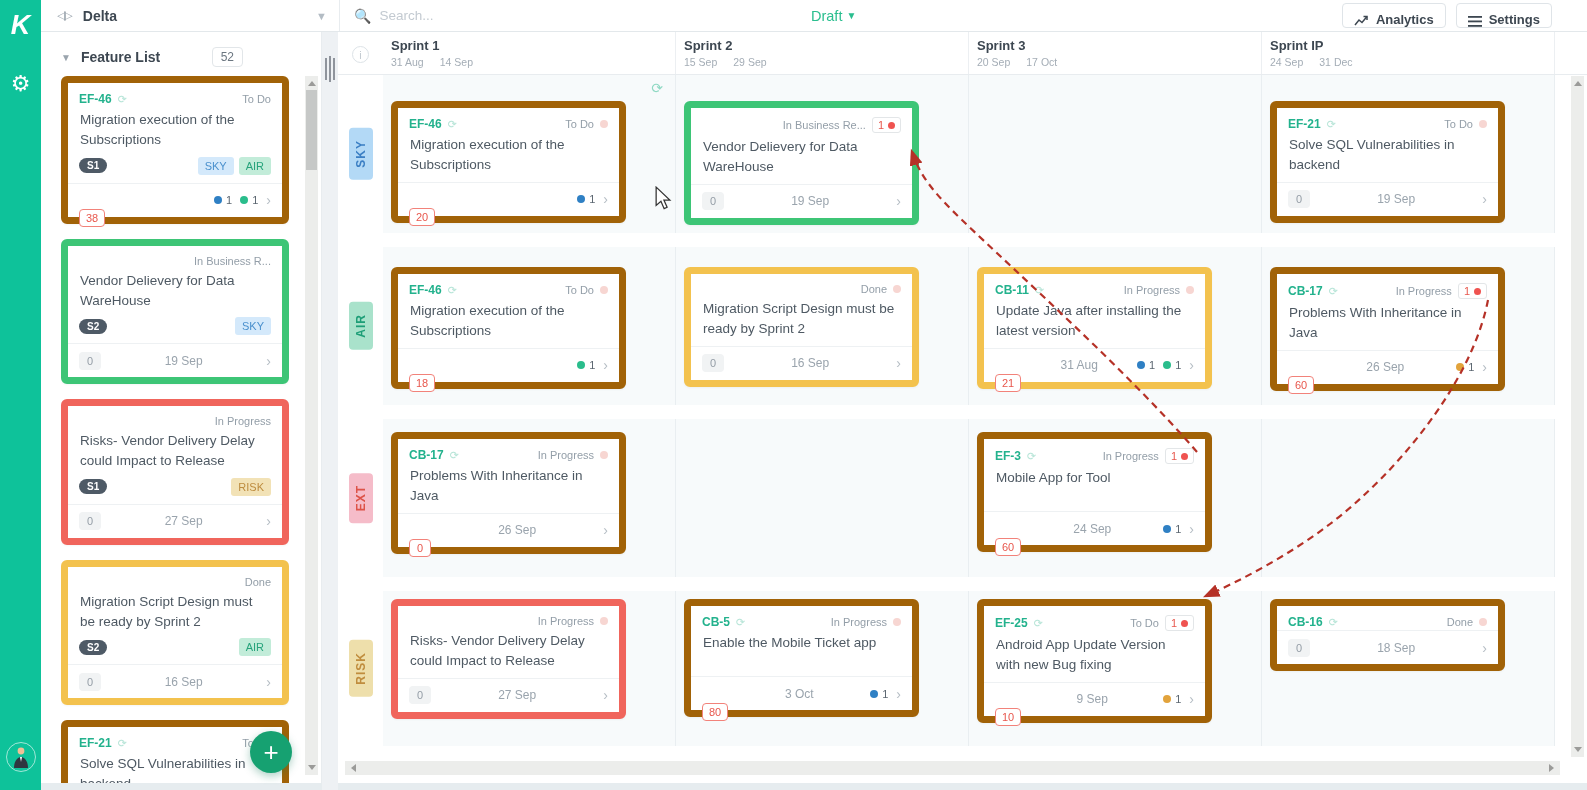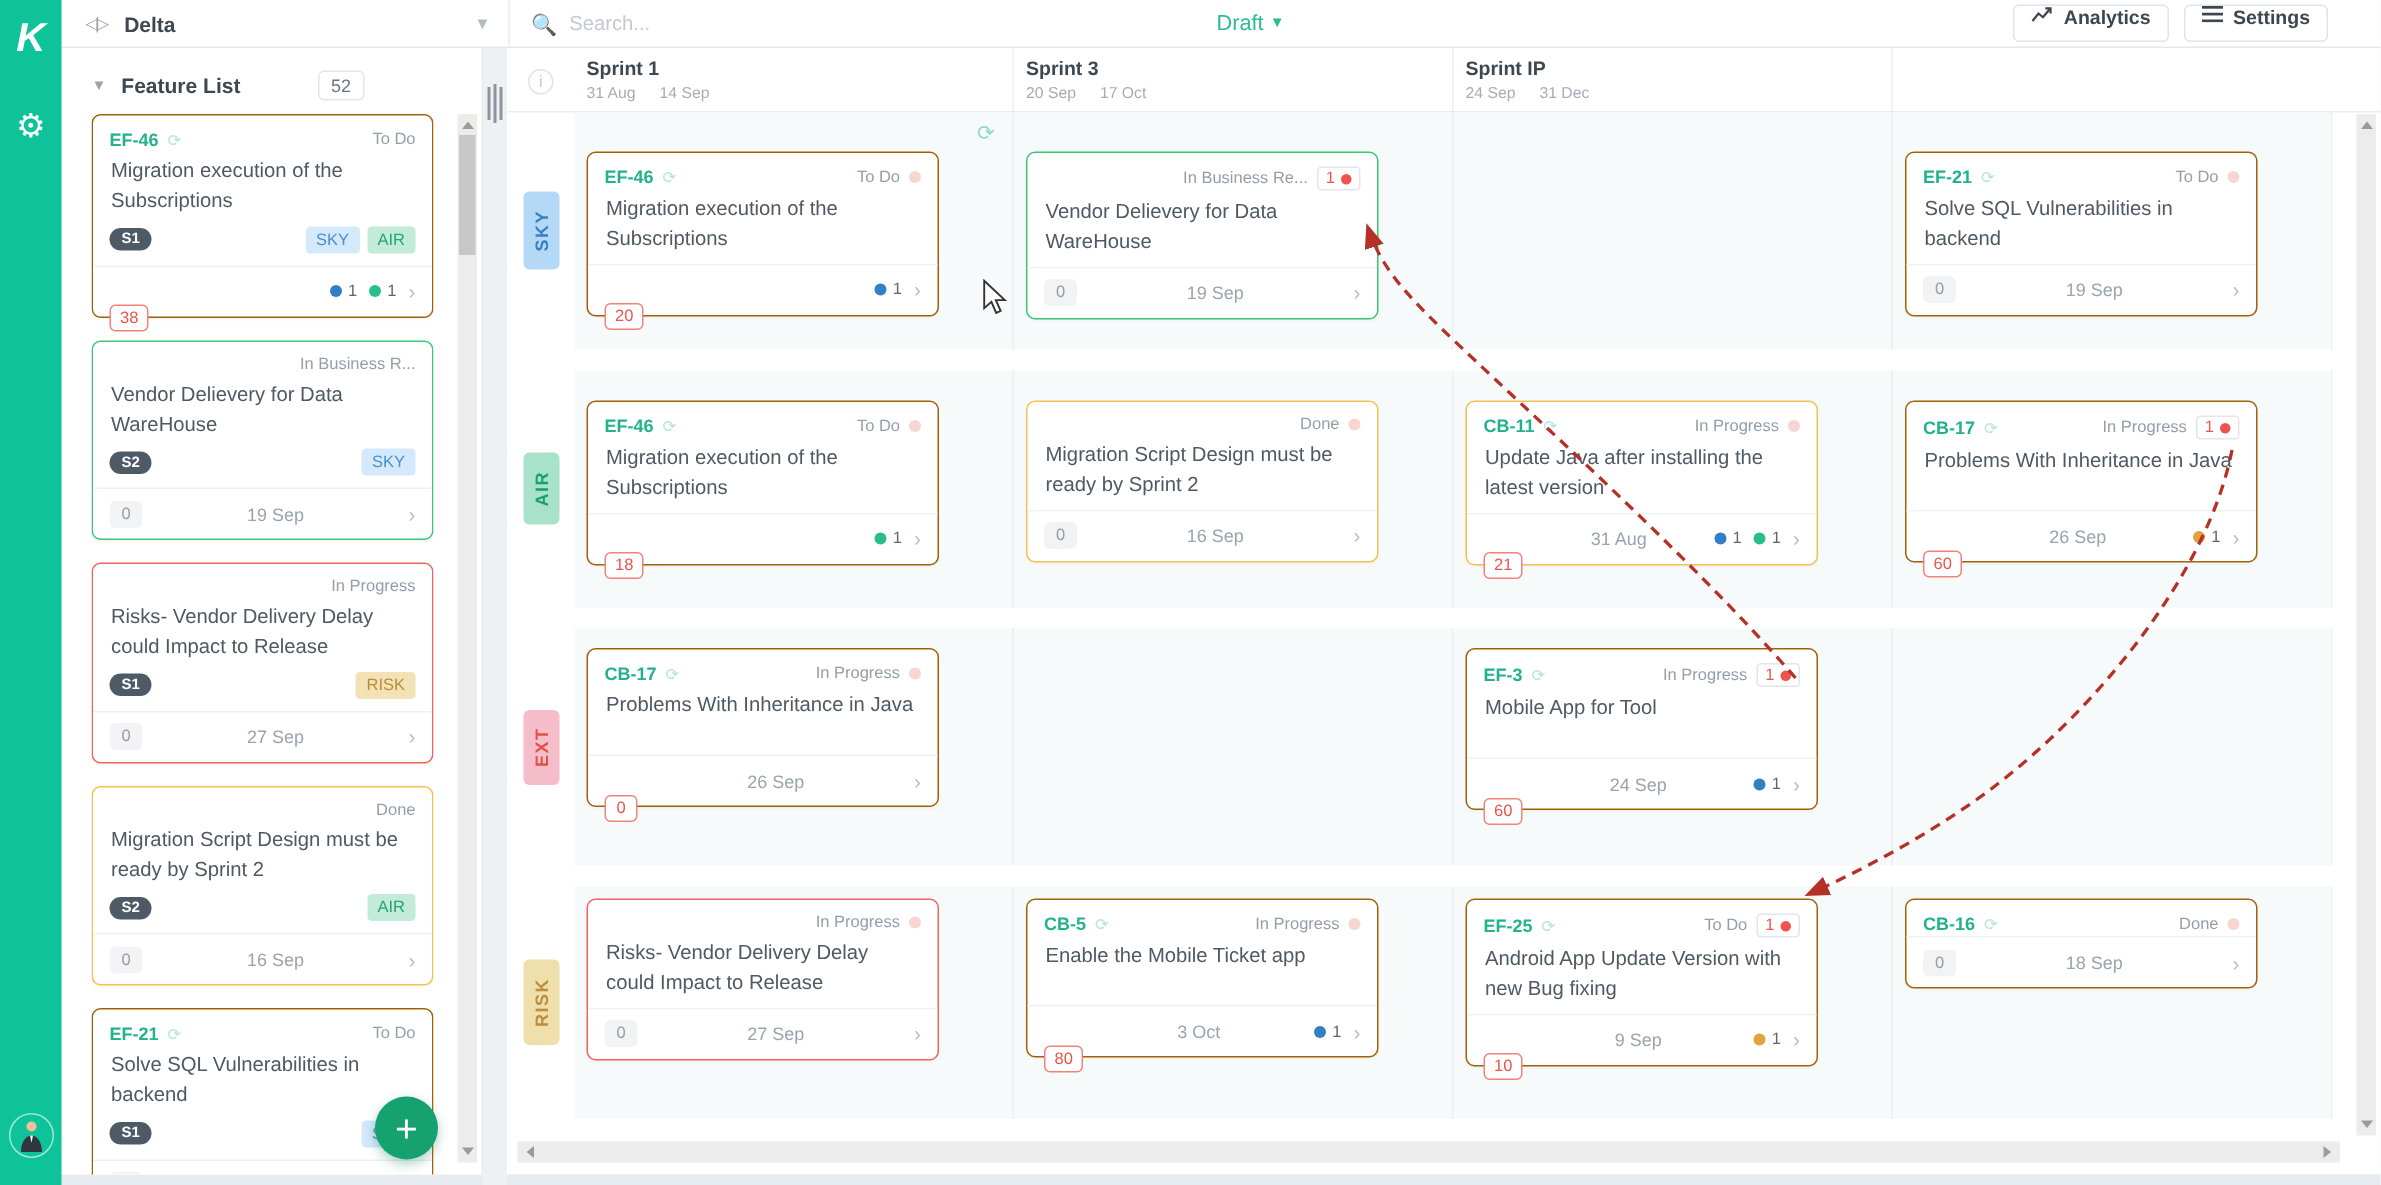--- a/index.html
+++ b/index.html
@@ -26,35 +26,35 @@
   .proj-chev { margin-left:auto; color:#b3bcc4; font-size:11px; }
   .search-box { display:flex; align-items:center; padding-left:14px; }
   .search-ic { color:#aab3bb; font-size:14px; margin-right:8px; }
   .search-box input { border:none; outline:none; font-size:13.5px; color:#54606a; width:170px;
     font-family:inherit; background:transparent; }
   .search-box input::placeholder { color:#c3cad1; }
   .mode-sel { position:absolute; left:770px; display:flex; align-items:center; gap:4px; cursor:pointer; }
   .mode-label { color:#2abe8f; font-size:14.5px; }
   .mode-chev { color:#2abe8f; font-size:10px; }
   .tb-right { margin-left:auto; display:flex; gap:10px; padding-right:35px; }
-  .tb-btn { display:flex; align-items:flex-start; gap:7px; height:25px; padding:0 11px;
+  .tb-btn { display:flex; align-items:flex-end; gap:7px; height:25px; padding:0 11px;
     border:1px solid #dfe4e8; border-radius:4px; background:#fff; font-size:13px; font-weight:700;
     color:#3d4751; cursor:pointer; font-family:inherit; }
   .tb-btn svg { display:block; }
   
   #fpanel { position:absolute; left:41px; top:32px; width:281px; bottom:7px; background:#fff;
     border-right:1px solid #e8ecef; z-index:20; }
   .fp-head { display:flex; align-items:center; padding:15px 78px 8px 20px; }
   .fp-chev { color:#9aa4ad; font-size:10px; margin-right:10px; cursor:pointer; }
   .fp-title { font-size:14px; font-weight:700; color:#3d4751; }
   .fp-count { margin-left:auto; border:1px solid #e2e6e9; border-radius:4px; padding:2px 8px;
     font-size:12px; color:#6b7680; background:#fff; }
   .fp-cards { position:absolute; top:44px; left:20px; width:228px; bottom:0; overflow:hidden; }
   
-  .card { background:#fff; border:1px solid #a16207; border-radius:6px; width:100%;
+  .card { background:#fff; border:7px solid #a16207; border-radius:6px; width:100%;
     box-shadow:0 1px 2px rgba(60,70,80,.05); cursor:pointer; }
   .fp-cards .card { margin-bottom:15px; }
   .card.b-green { border-color:#3dc576; }
   .card.b-red { border-color:#f0655c; }
   .card.b-yellow { border-color:#f3c24e; }
   .card-head { display:flex; align-items:center; padding:9px 11px 1px 11px; gap:6px; }
   .card-id { color:#23b28d; font-size:12px; font-weight:700; }
   .sync-ic { color:#b8e5d8; font-size:11px; }
   .flex1 { flex:1; }
   .card-status { color:#939ea8; font-size:11px; white-space:nowrap; }
@@ -303,20 +303,27 @@
       <span class="info-ic">i</span>
     </div>
   <div class="col-head">
         <div class="col-name">Sprint 1</div>
         <div class="col-dates">
           <span>31 Aug</span>
           <span>14 Sep</span>
         </div>
       </div>
       <div class="col-head">
+        <div class="col-name">Sprint 2</div>
+        <div class="col-dates">
+          <span>15 Sep</span>
+          <span>29 Sep</span>
+        </div>
+      </div>
+      <div class="col-head">
         <div class="col-name">Sprint 3</div>
         <div class="col-dates">
           <span>20 Sep</span>
           <span>17 Oct</span>
         </div>
       </div>
       <div class="col-head">
         <div class="col-name">Sprint IP</div>
         <div class="col-dates">
           <span>24 Sep</span>

